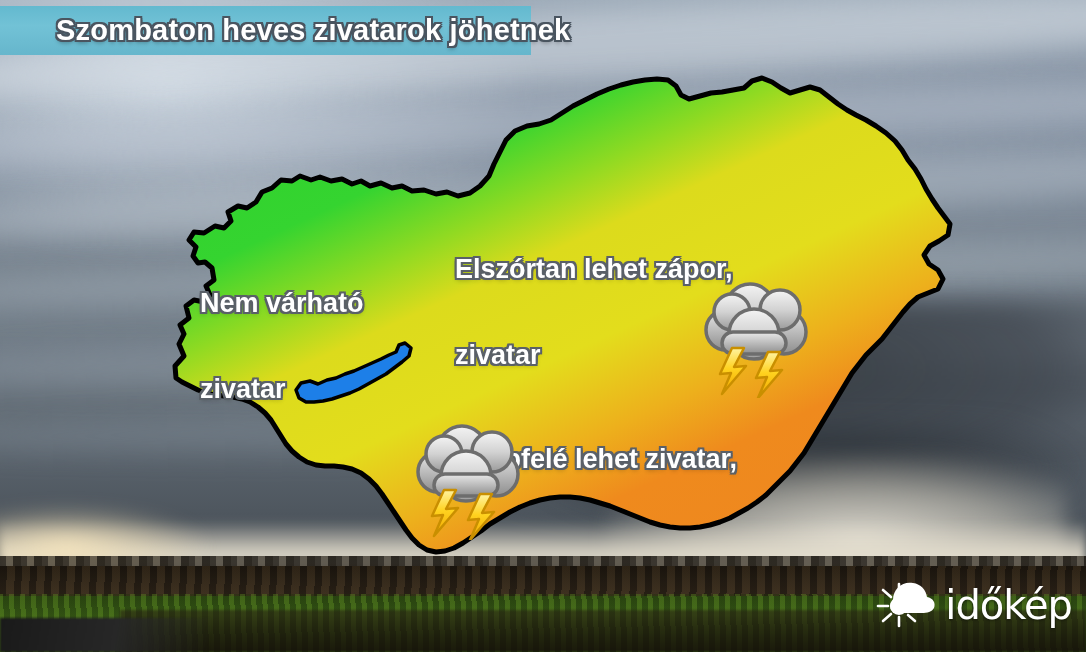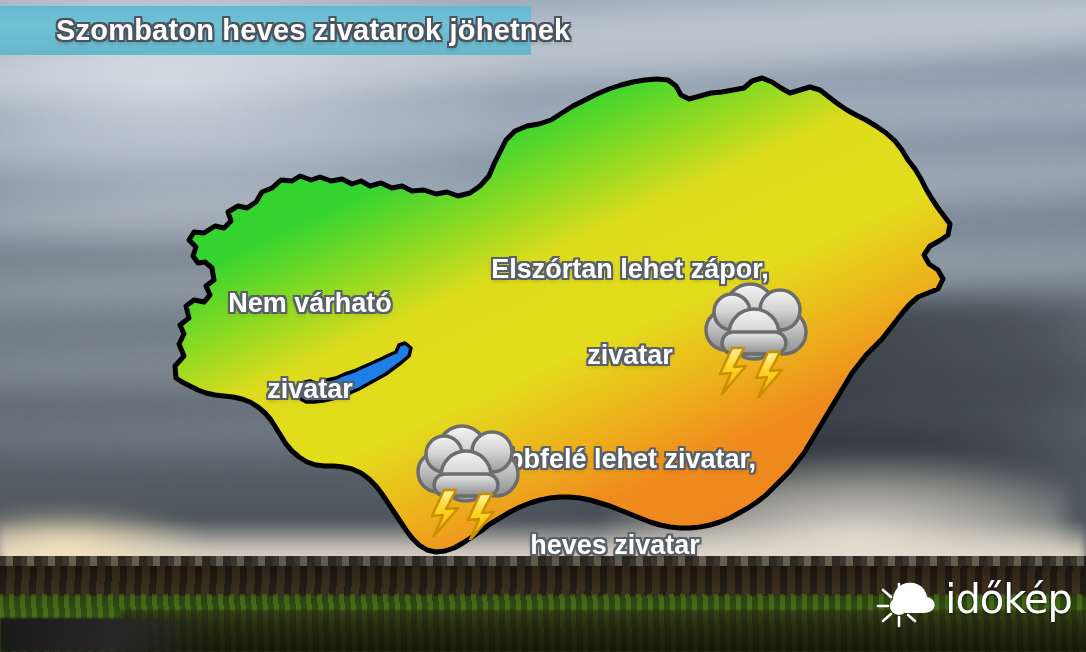--- a/index.html
+++ b/index.html
@@ -109,39 +109,39 @@
     padding-left:42px;
   }
 
   
   .mapwrap{position:absolute;left:0;top:0;width:1086px;height:652px;}
   svg.mapsvg{position:absolute;left:0;top:0;width:1086px;height:652px;overflow:visible;}
 
   
   .maplabel{
     position:absolute;
-    color:#ffffff;font-weight:bold;text-align:center;line-height:1.06;
+    color:#ffffff;font-weight:bold;line-height:1.06;
     text-shadow:
       -2px -2px 0 #5a6068, 2px -2px 0 #5a6068, -2px 2px 0 #5a6068, 2px 2px 0 #5a6068,
       0 -2px 0 #5a6068, 0 2px 0 #5a6068, -2px 0 0 #5a6068, 2px 0 0 #5a6068,
       0 2px 5px rgba(0,0,0,.3);
     white-space:pre;
     pointer-events:none;
   }
   #lbl-green{left:200px;top:232px;width:220px;font-size:27px;}
   #lbl-yellow{left:455px;top:198px;width:350px;font-size:27px;}
   #lbl-orange{left:455px;top:388px;width:320px;font-size:27px;}
 
   
   .stormicon{position:absolute;}
 
   
   .logo{
     position:absolute;right:14px;bottom:24px;
-    display:flex;align-items:center;gap:8px;
+    display:flex;align-items:flex-end;gap:8px;
   }
   .logo-text{
     color:#ffffff;font-size:40px;font-weight:400;letter-spacing:-1px;
     font-family:"DejaVu Sans", sans-serif;
     text-shadow:0 1px 3px rgba(0,0,0,.5);
   }
 </style>
 </head>
 <body>
 
@@ -262,21 +262,20 @@
       <div>zivatar</div>
     </div>
 
     <div class="maplabel" id="lbl-yellow">
       <div>Elszórtan lehet zápor,</div>
       <div>zivatar</div>
     </div>
 
     <div class="maplabel" id="lbl-orange">
       <div>Többfelé lehet zivatar,</div>
-      <div>heves zivatar</div>
     </div>
 
     <div class="stormicon" style="left:688px;top:278px;">
       <svg width="130" height="120" viewBox="0 0 130 120" xmlns="http://www.w3.org/2000/svg">
         <defs>
           <linearGradient id="cg1" x1="0" y1="0" x2="0" y2="1">
             <stop offset="0" stop-color="#f4f4f4"></stop>
               <stop offset="0.5" stop-color="#d2d2d2"></stop>
               <stop offset="1" stop-color="#9b9b9b"></stop>
           </linearGradient>

